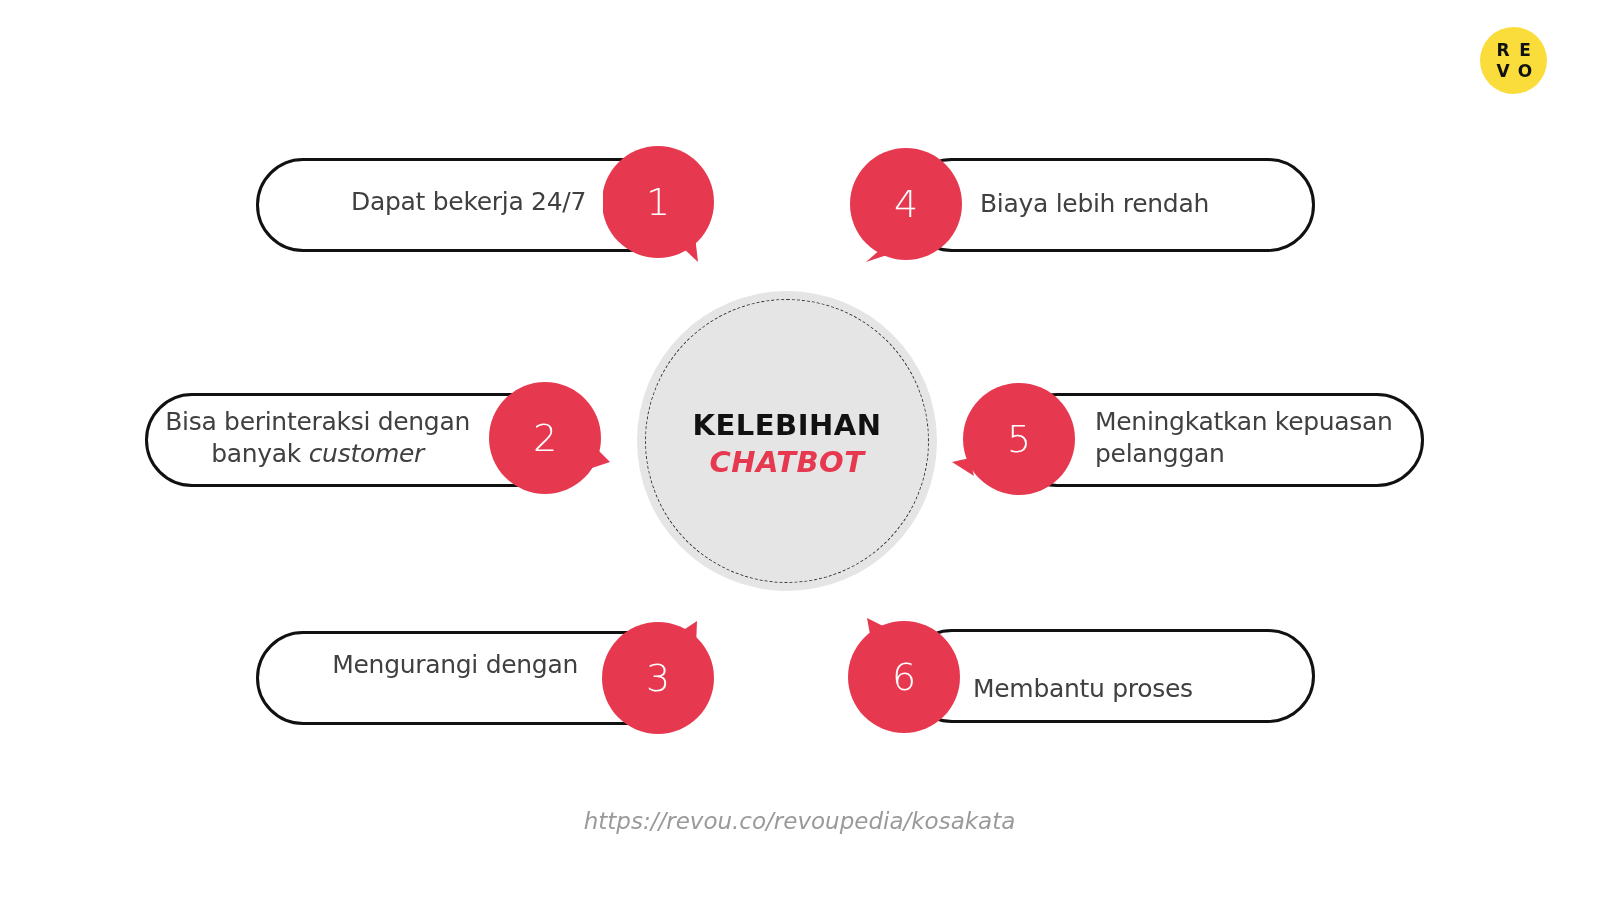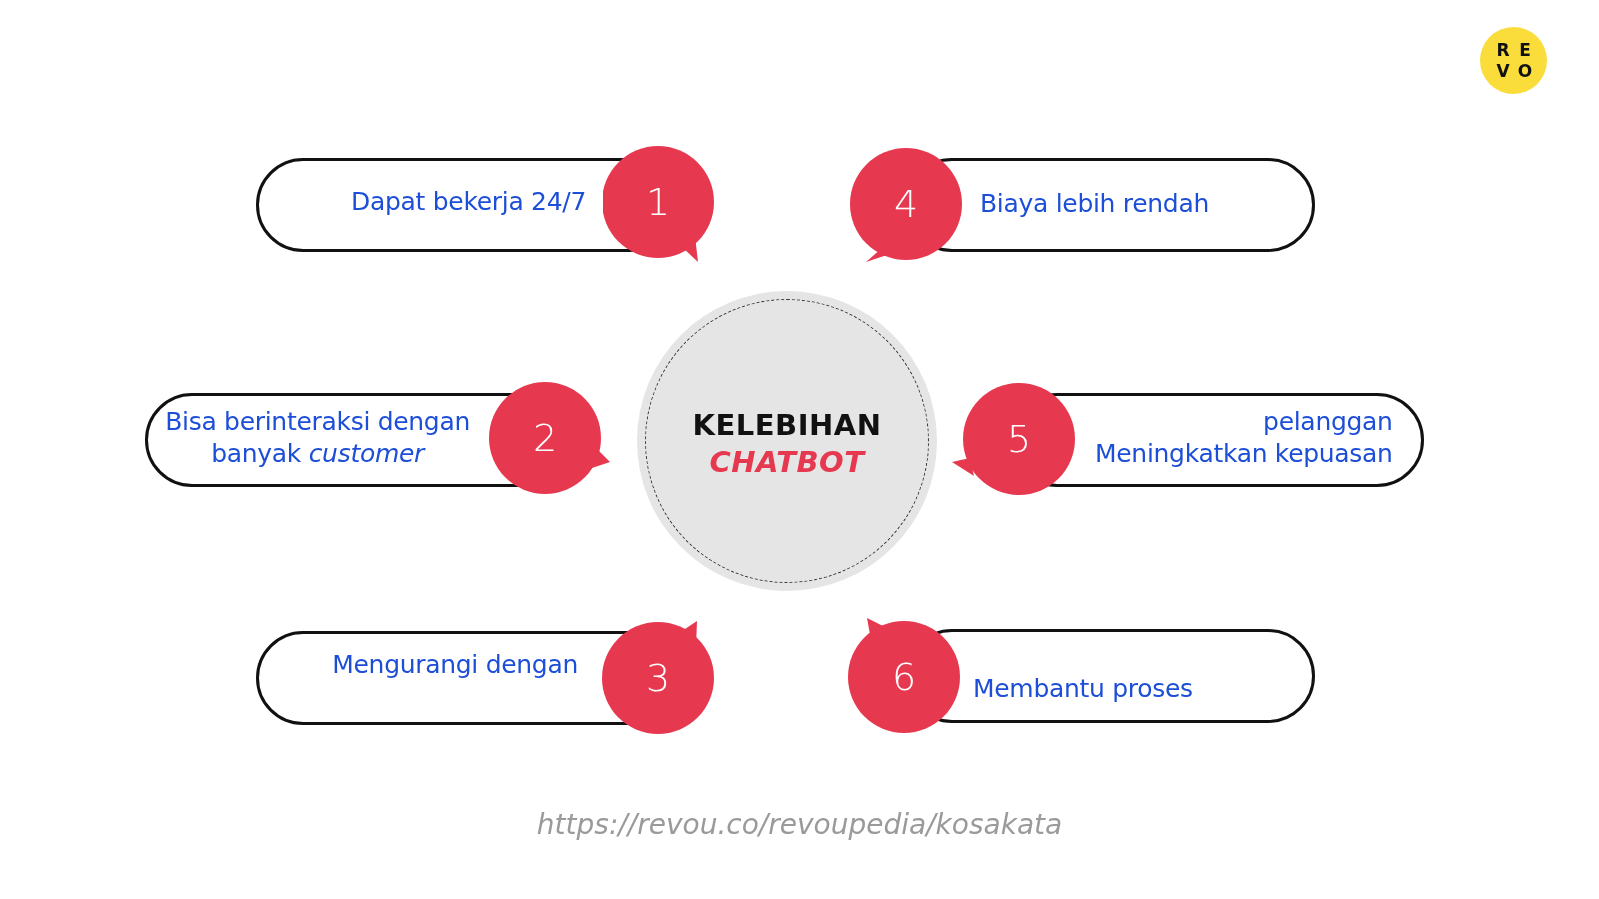--- a/index.html
+++ b/index.html
@@ -7,25 +7,25 @@
       width: 1599px; height: 899px; position: relative; overflow: hidden;
       background: #ffffff;
       font-family: "DejaVu Sans", "Liberation Sans", sans-serif;
     }
     .pill {
       position: absolute; box-sizing: border-box;
       border: 3px solid #111111; border-radius: 48px; background: #ffffff;
       height: 94px;
     }
     .pill-text {
-      position: absolute; color: #1d4ed8; font-size: 25px; line-height: 32px;
+      position: absolute; color: #404040; font-size: 25px; line-height: 32px;
       white-space: nowrap; letter-spacing: -0.3px;
     }
     .pill-text.right { text-align: right; }
-    .pill-text.left { text-align: right; }
+    .pill-text.left { text-align: left; }
     .pill-text em { }
     .bubble { position: absolute; width: 130px; height: 130px; }
     .bubble svg { position: absolute; left: 0; top: 0; }
     .bubble-num {
       position: absolute; left: 0; top: 0; width: 130px; height: 130px;
       display: flex; align-items: center; justify-content: center;
       color: #ffffff; font-size: 38px; font-weight: 300;
     }
     .center-circle {
       position: absolute; left: 637px; top: 291px; width: 300px; height: 300px;
@@ -45,21 +45,21 @@
       position: absolute; left: 1480px; top: 27px; width: 67px; height: 67px;
       border-radius: 50%; background: #fadd3a;
     }
     .logo-grid {
       position: absolute; left: 12px; top: 13px; width: 44px; height: 42px;
       display: grid; grid-template-columns: 1fr 1fr; grid-template-rows: 1fr 1fr;
       font-weight: bold; font-size: 17px; color: #111111; text-align: center; line-height: 21px;
     }
     .footer {
       position: absolute; left: 0; width: 1599px; top: 808px; text-align: center;
-      color: #9a9a9a; font-style: italic; font-size: 28px;
+      color: #9a9a9a; font-style: italic; font-size: 23px;
     }
   </style>
 </head>
 <body>
 
 <div class="logo">
   <div class="logo-grid">
     <span>R</span>
     <span>E</span>
     <span>V</span>
@@ -112,22 +112,22 @@
 
 <div class="pill" style="left:1010px; top:393px; width:414px;"></div>
 <div class="bubble" style="left:950px; top:378px;">
   <svg width="130" height="130" viewBox="0 0 130 130">
     <circle cx="69" cy="61" r="56" fill="#e63950"></circle>
     <path d="M20 80 L2 84 L24 98 Z" fill="#e63950"></path>
   </svg>
   <div class="bubble-num" style="left:13px;width:112px;height:122px;">5</div>
 </div>
 <div class="pill-text left" style="left:1095px; top:406px;">
+  <div>Meningkatkan kepuasan</div>
   <div>pelanggan</div>
-  <div>Meningkatkan kepuasan</div>
 </div>
 
 <div class="pill" style="left:256px; top:631px; width:420px;"></div>
 <div class="pill-text right" style="right:1021px; top:649px;">
   <div>Mengurangi dengan</div>
 </div>
 <div class="bubble" style="left:600px; top:617px;">
   <svg width="130" height="130" viewBox="0 0 130 130">
     <circle cx="58" cy="61" r="56" fill="#e63950"></circle>
     <path d="M82 14 L97 4 L96 30 Z" fill="#e63950"></path>

